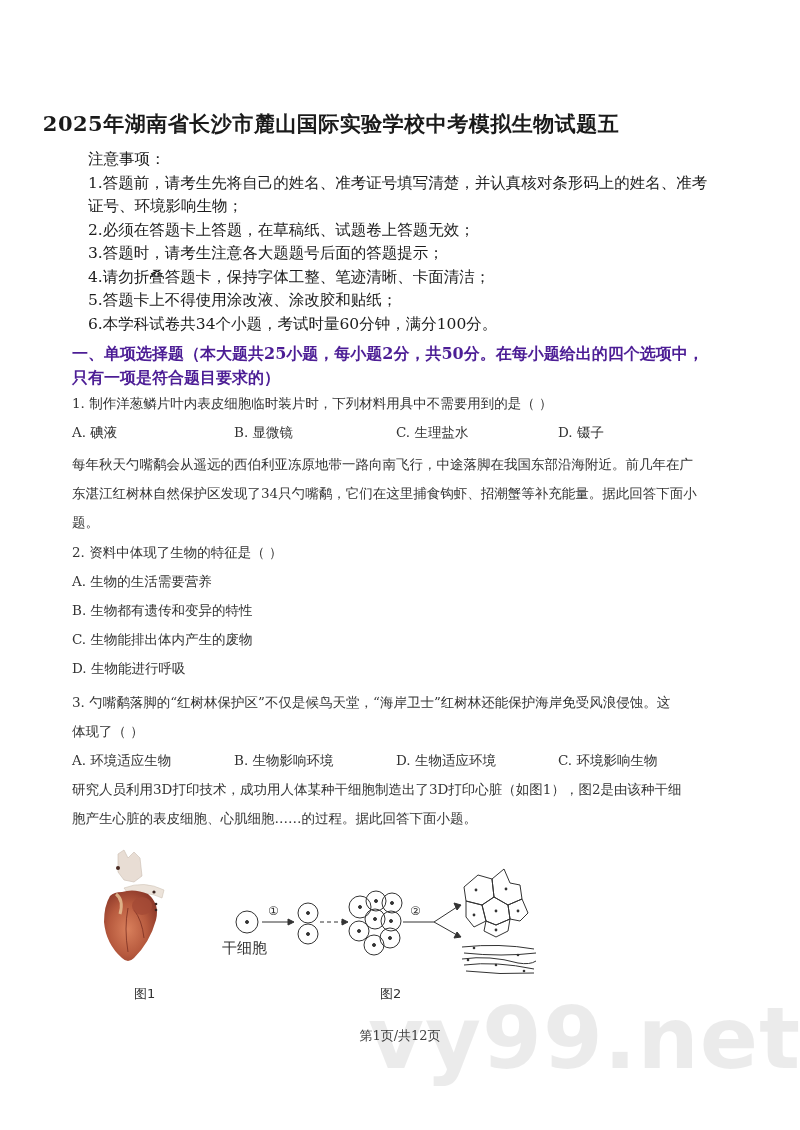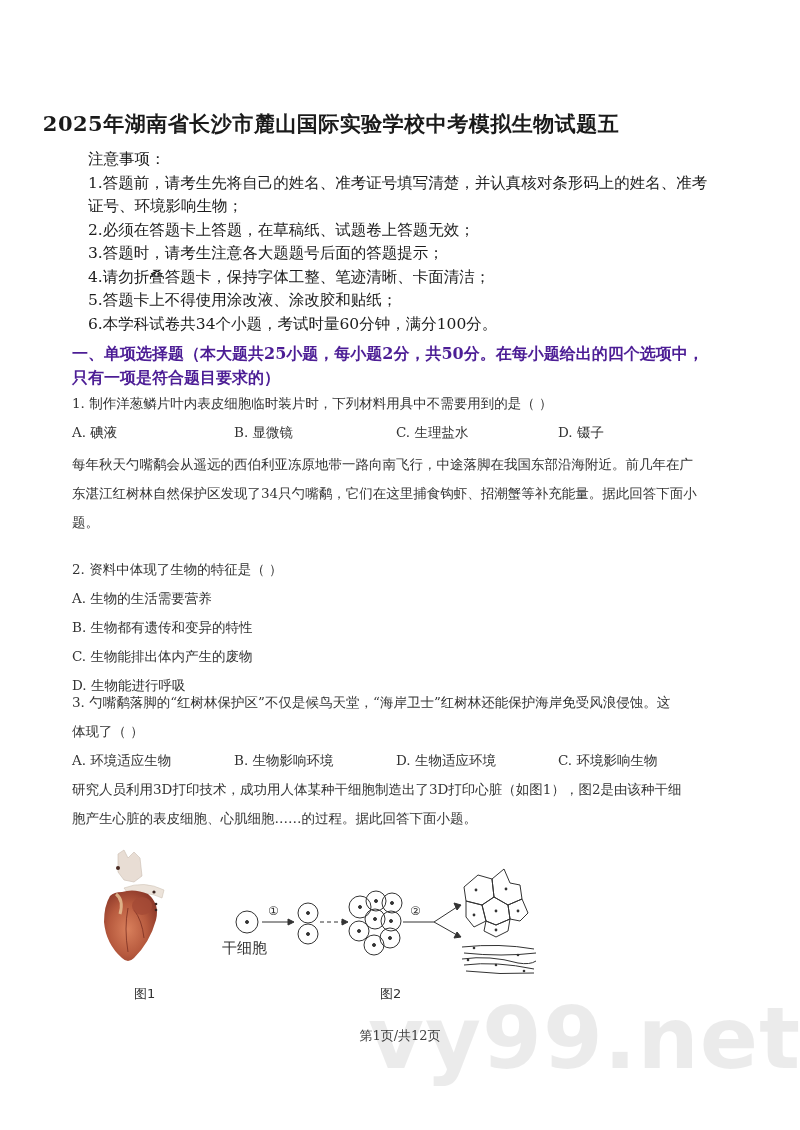--- a/index.html
+++ b/index.html
@@ -56,21 +56,21 @@
       <span>D. 镊子</span>
     </div>
   </div>
 
   <div class="body-text" style="top:450px;">
     <div>每年秋天勺嘴鹬会从遥远的西伯利亚冻原地带一路向南飞行，中途落脚在我国东部沿海附近。前几年在广</div>
     <div>东湛江红树林自然保护区发现了34只勺嘴鹬，它们在这里捕食钩虾、招潮蟹等补充能量。据此回答下面小</div>
     <div>题。</div>
   </div>
 
-  <div class="body-text" style="top:538px;margin-top:17px;">
+  <div class="body-text" style="top:538px;">
     <div>2. 资料中体现了生物的特征是（    ）</div>
     <div>A. 生物的生活需要营养</div>
     <div>B. 生物都有遗传和变异的特性</div>
     <div>C. 生物能排出体内产生的废物</div>
     <div>D. 生物能进行呼吸</div>
   </div>
 
   <div class="body-text" style="top:688px;">
     <div>3. 勺嘴鹬落脚的“红树林保护区”不仅是候鸟天堂，“海岸卫士”红树林还能保护海岸免受风浪侵蚀。这</div>
     <div>体现了（    ）</div>

